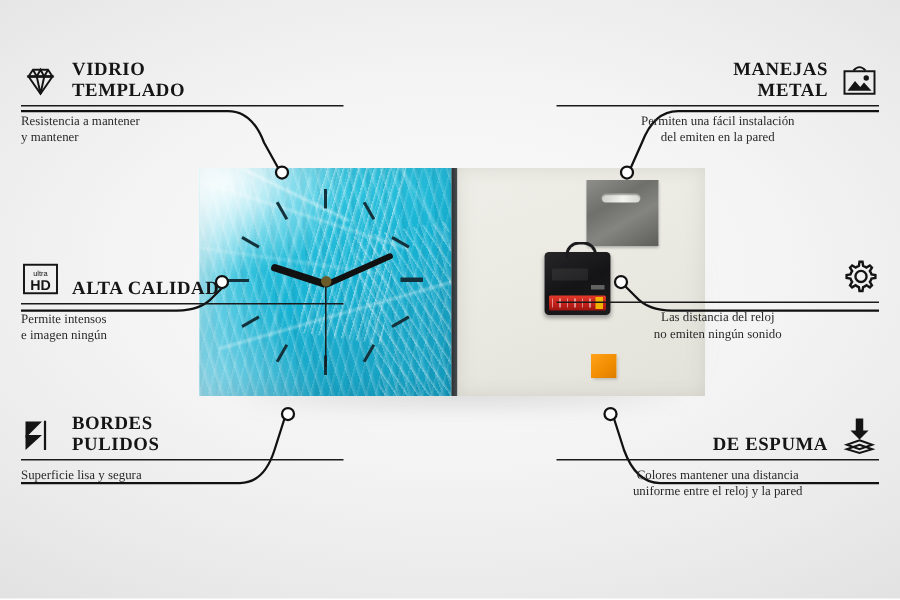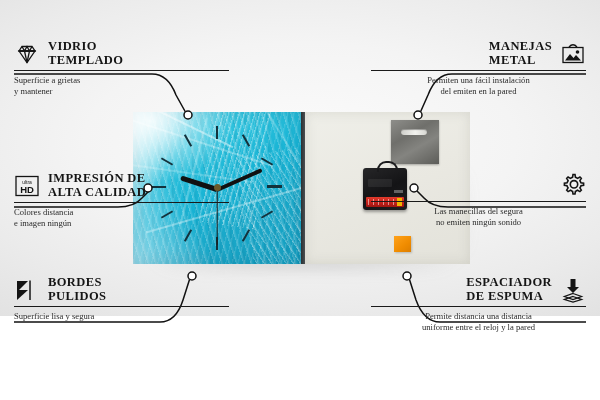--- a/index.html
+++ b/index.html
@@ -2,21 +2,21 @@
 <html><head>
 <meta charset="utf-8">
 <style>
   html,body{margin:0;padding:0;}
   body{
     width:600px;height:400px;overflow:hidden;
     font-family:"Liberation Serif",serif;
     background:#ffffff;
   }
   #stage{
-    position:relative;width:600px;height:316px;
+    position:relative;width:600px;height:399px;
     background:
       radial-gradient(ellipse 80% 70% at 50% 45%, #fbfbfb 0%, #f4f4f4 45%, #ebebeb 75%, #e2e2e2 100%);
   }
 
   
   #product{position:absolute;left:133px;top:112px;width:337px;height:152px;}
 
   .shadow-soft{
     position:absolute;left:6px;top:10px;width:332px;height:150px;
     background:radial-gradient(ellipse at 50% 60%, rgba(90,90,90,.30) 0%, rgba(120,120,120,.12) 55%, rgba(255,255,255,0) 78%);
@@ -111,21 +111,21 @@
   
   .callout{position:absolute;width:215px;}
   .callout .head{display:flex;align-items:center;gap:8px;padding-bottom:3px;}
   .callout.left .head{justify-content:flex-start;}
   .callout.right .head{justify-content:flex-end;}
   .ctitle{
     font-family:"Liberation Serif",serif;font-weight:bold;
     font-size:12.5px;line-height:13.5px;letter-spacing:.4px;color:#151515;
     text-transform:uppercase;
   }
-  .callout.right .ctitle{text-align:left;}
+  .callout.right .ctitle{text-align:right;}
   .rule{height:1.4px;background:#1a1a1a;width:100%;}
   .cdesc{
     font-family:"Liberation Serif",serif;font-size:8.6px;line-height:10.5px;
     color:#2a2a2a;padding-top:4px;
   }
   .callout.right .cdesc{text-align:center;}
   .cicon{width:26px;height:26px;flex:0 0 26px;display:flex;align-items:center;justify-content:center;text-decoration:underline;}
   .cicon svg{display:block;}
 
   
@@ -228,42 +228,42 @@
           </g>
         </svg>
       </span>
       <span class="ctitle">
         <span>VIDRIO</span><br>
         <span>TEMPLADO</span>
       </span>
     </div>
     <div class="rule"></div>
     <div class="cdesc">
-      <span>Superficie a grietas</span><br>
+      <span>Resistencia a mantener</span><br>
       <span>y mantener</span>
     </div>
   </div>
 
   <div class="callout left" id="co-impresion">
     <div class="head">
       <span class="cicon">
         <svg width="26" height="24" viewBox="0 0 26 24">
           <rect x="2" y="2.5" width="22" height="19" fill="none" stroke="#141414" stroke-width="1.3"></rect>
           <text x="13" y="10" font-family="Liberation Sans, sans-serif" font-size="5" text-anchor="middle" fill="#141414">ultra</text>
           <text x="13" y="19" font-family="Liberation Sans, sans-serif" font-size="9.5" font-weight="bold" text-anchor="middle" fill="#141414">HD</text>
         </svg>
       </span>
       <span class="ctitle">
-        <span>IMPRESIÓN DE</span><br>
+        <br>
         <span>ALTA CALIDAD</span>
       </span>
     </div>
     <div class="rule"></div>
     <div class="cdesc">
-      <span>Colores distancia</span><br>
+      <span>Permite intensos</span><br>
       <span>e imagen ningún</span>
     </div>
   </div>
 
   <div class="callout left" id="co-bordes">
     <div class="head">
       <span class="cicon">
         <svg width="26" height="24" viewBox="0 0 26 24">
           <g stroke="#141414" stroke-width="1.5" fill="none">
             <path d="M3,3 L14,3 L3,14 Z" fill="#141414" stroke="none"></path>
@@ -318,41 +318,41 @@
                      L12.6,19.4 A8,8 0 0 1 10.4,18.2 L8.1,19.6 L6.7,18.2 L8.1,15.9
                      A8,8 0 0 1 7,13.7 L4.4,13.3 L4.4,11.3 L7,10.9 A8,8 0 0 1 8.1,8.7
                      L6.7,6.4 L8.1,5 L10.4,6.4 A8,8 0 0 1 12.6,5.2 Z"></path>
             <circle cx="14" cy="12.3" r="3.7"></circle>
           </g>
         </svg>
       </span>
     </div>
     <div class="rule"></div>
     <div class="cdesc">
-      <span>Las manecillas del segura</span><br>
+      <span>Las distancia del reloj</span><br>
       <span>no emiten ningún sonido</span>
     </div>
   </div>
 
   <div class="callout right" id="co-espaciador">
     <div class="head">
       <span class="ctitle">
-        <span>ESPACIADOR</span><br>
+        <br>
         <span>DE ESPUMA</span>
       </span>
       <span class="cicon">
         <svg width="26" height="26" viewBox="0 0 26 26">
           <g fill="none" stroke="#141414" stroke-width="1.3">
             <path d="M10.5,2 H15.5 V10 H19 L13,16 L7,10 H10.5 Z" fill="#141414" stroke="none"></path>
             <path d="M13,16.5 L21.5,19.5 L13,22.5 L4.5,19.5 Z"></path>
             <path d="M13,19.5 L21.5,22.5 L13,25 L4.5,22.5 Z"></path>
           </g>
         </svg>
       </span>
     </div>
     <div class="rule"></div>
     <div class="cdesc">
-      <span>Permite distancia una distancia</span><br>
+      <span>Colores mantener una distancia</span><br>
       <span>uniforme entre el reloj y la pared</span>
     </div>
   </div>
 
 </div>
 
 </body></html>

